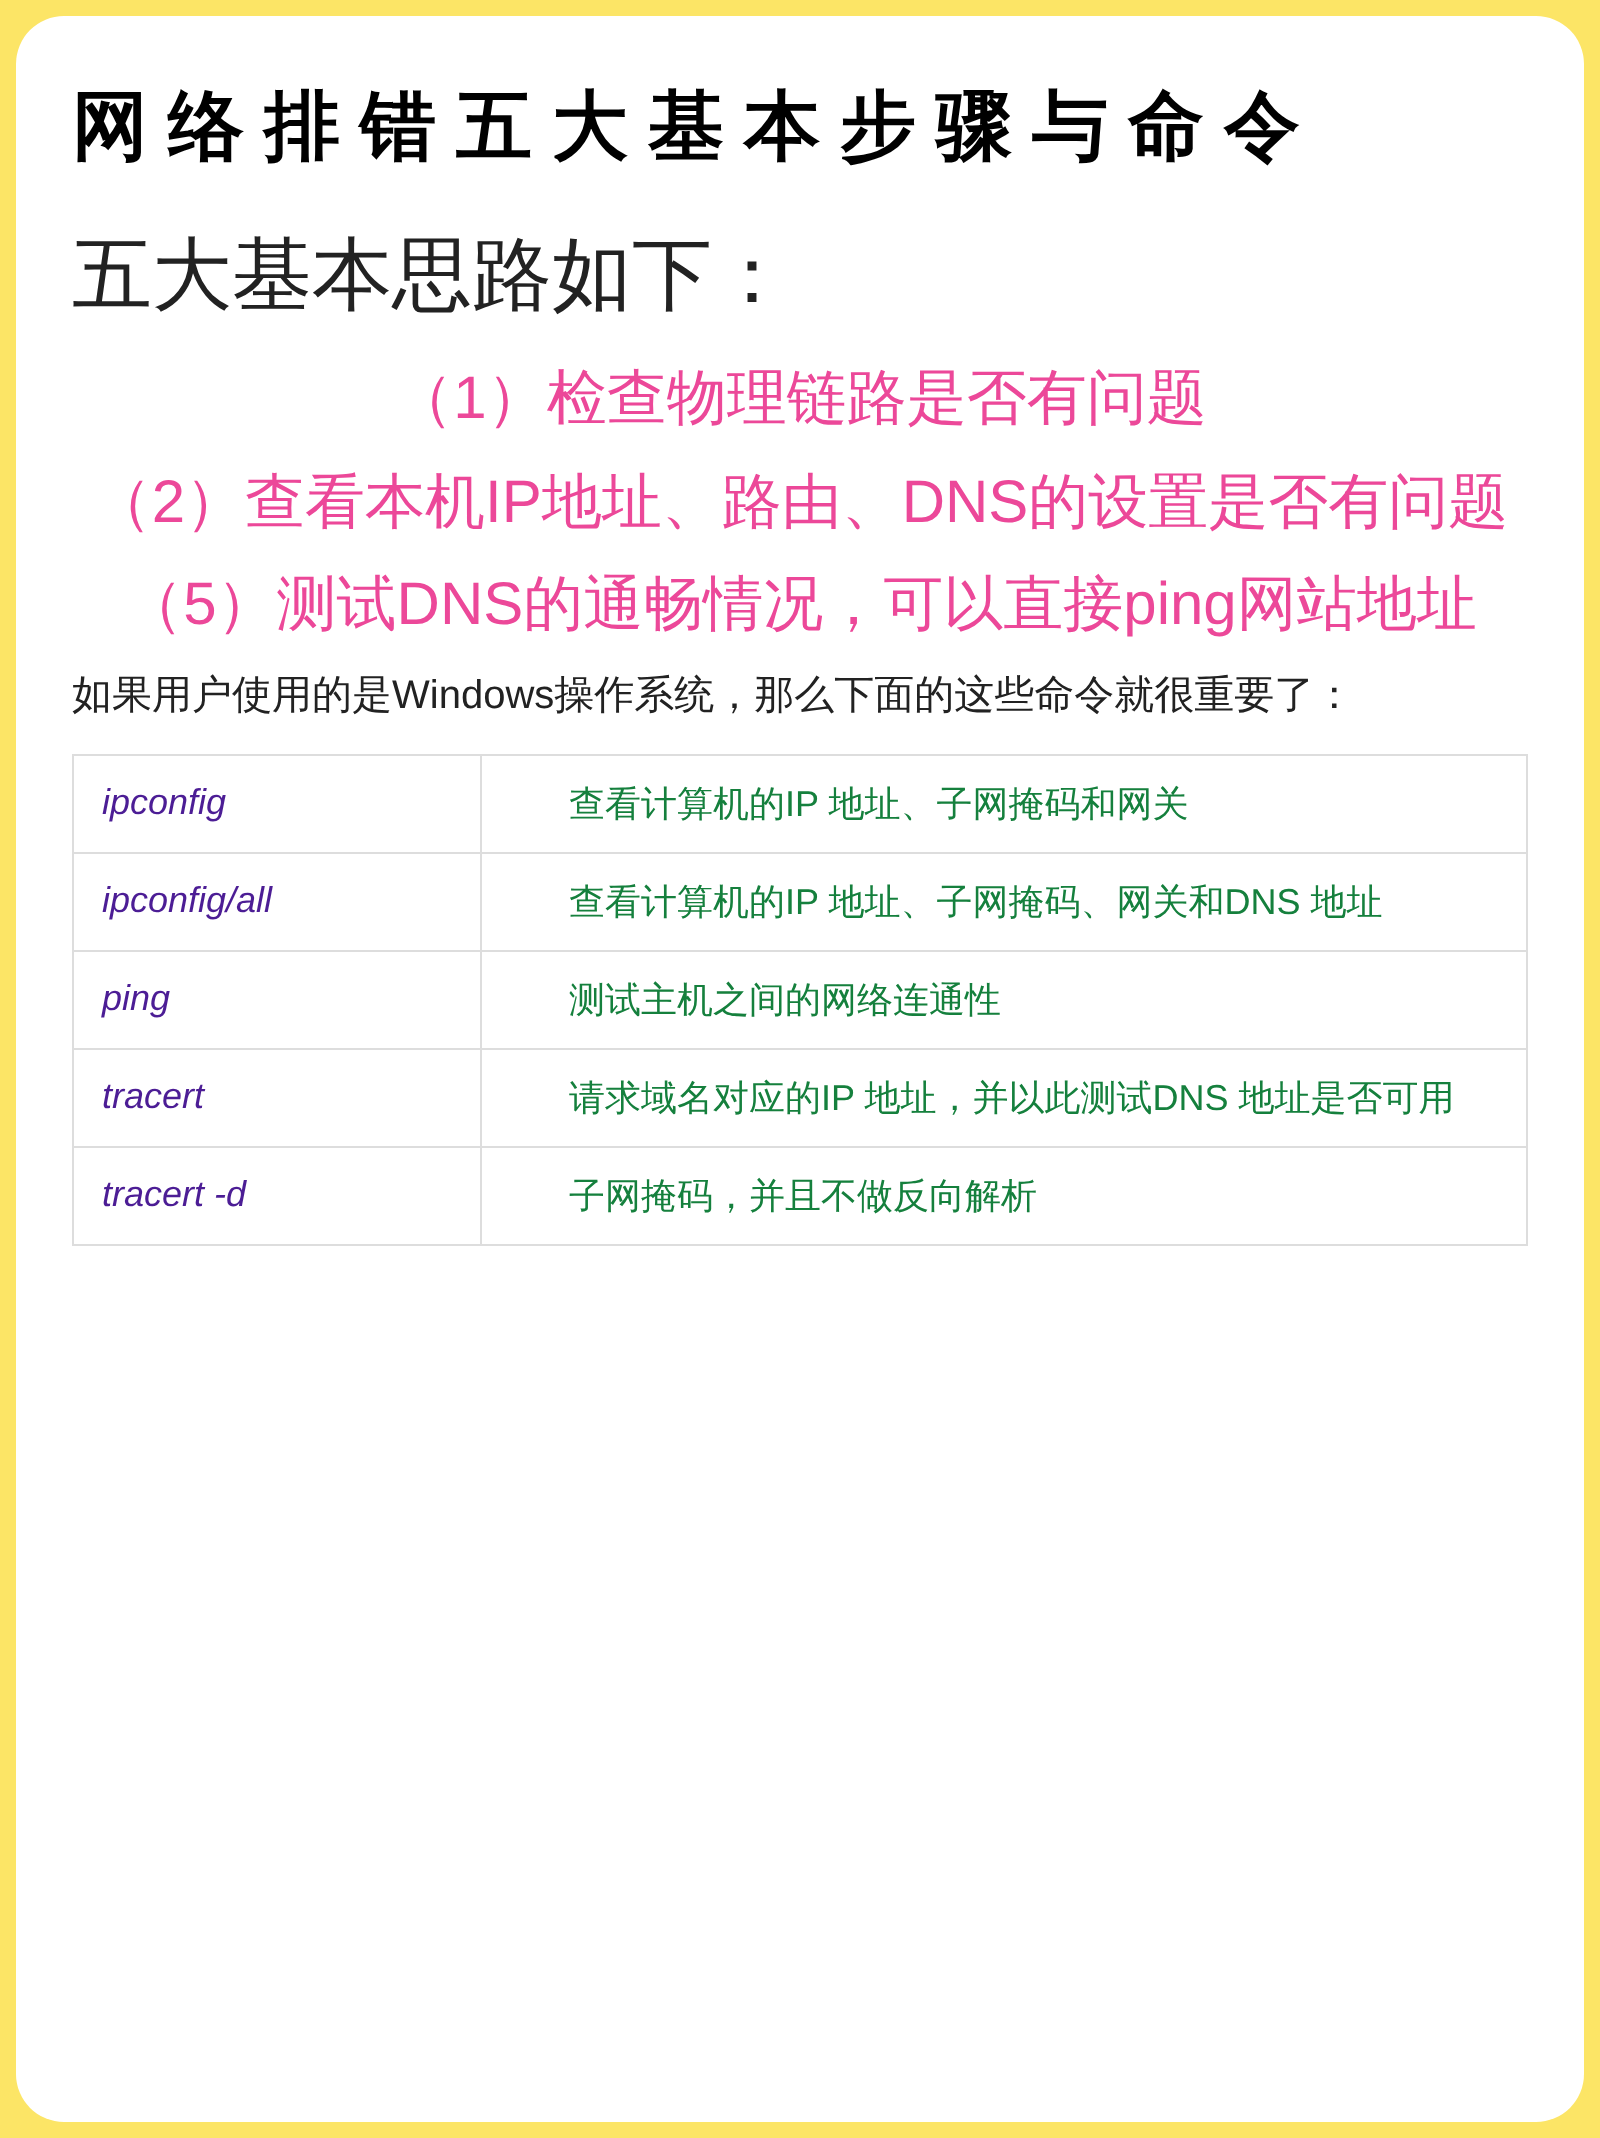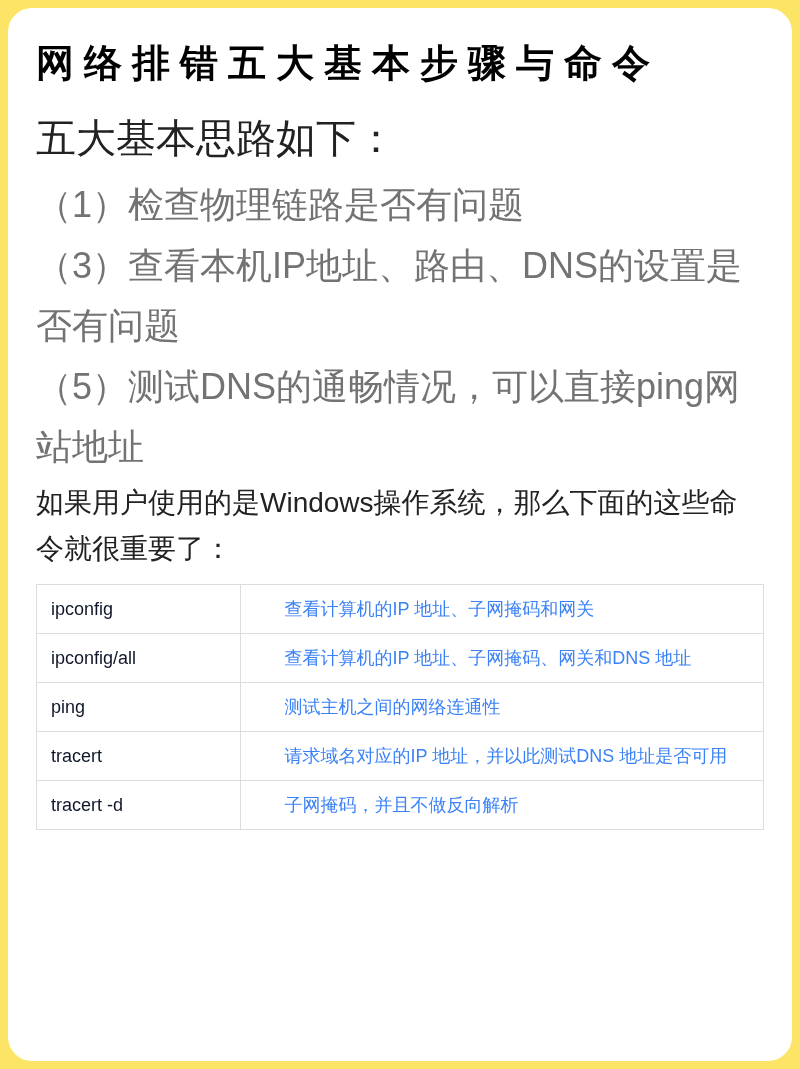--- a/index.html
+++ b/index.html
@@ -30,60 +30,62 @@
       margin-bottom: 16px;
       white-space: nowrap;
     }
     .intro {
       font-size: 40px;
       color: #222;
       line-height: 1.65;
       margin-bottom: 4px;
     }
     .step {
-      font-size: 36px;
-      color: #737373;
+      font-size: 30px;
+      color: #ec4899;
       line-height: 1.65;
       margin-bottom: 2px;
+      text-align: center;
     }
     .note {
-      font-size: 28px;
+      font-size: 20px;
       color: #222;
       line-height: 1.65;
       margin-top: 4px;
       margin-bottom: 12px;
     }
     table {
       width: 100%;
       border-collapse: collapse;
       font-size: 18px;
       color: #555;
     }
     td {
       border: 1px solid #ddd;
       padding: 12px 14px;
       vertical-align: middle;
     }
     td.cmd {
       width: 28%;
-      color: #0f172a;
+      color: #4c1d95;
+      font-style: italic;
     }
     td.desc {
-      color: #3b82f6;
+      color: #15803d;
       padding-left: 44px;
     }
   </style>
 </head>
 <body>
 
 <div class="card">
   <h1 class="title">网络排错五大基本步骤与命令</h1>
   <p class="intro">五大基本思路如下：</p>
   <p class="step">（1）检查物理链路是否有问题</p>
-  <p class="step">（3）查看本机IP地址、路由、DNS的设置是否有问题</p>
+  <p class="step">（2）查看本机IP地址、路由、DNS的设置是否有问题</p>
   <p class="step">（5）测试DNS的通畅情况，可以直接ping网站地址</p>
   <p class="note">如果用户使用的是Windows操作系统，那么下面的这些命令就很重要了：</p>
   <table>
     <tbody>
       <tr>
         <td class="cmd">ipconfig</td>
         <td class="desc">查看计算机的IP 地址、子网掩码和网关</td>
       </tr>
       <tr>
         <td class="cmd">ipconfig/all</td>

